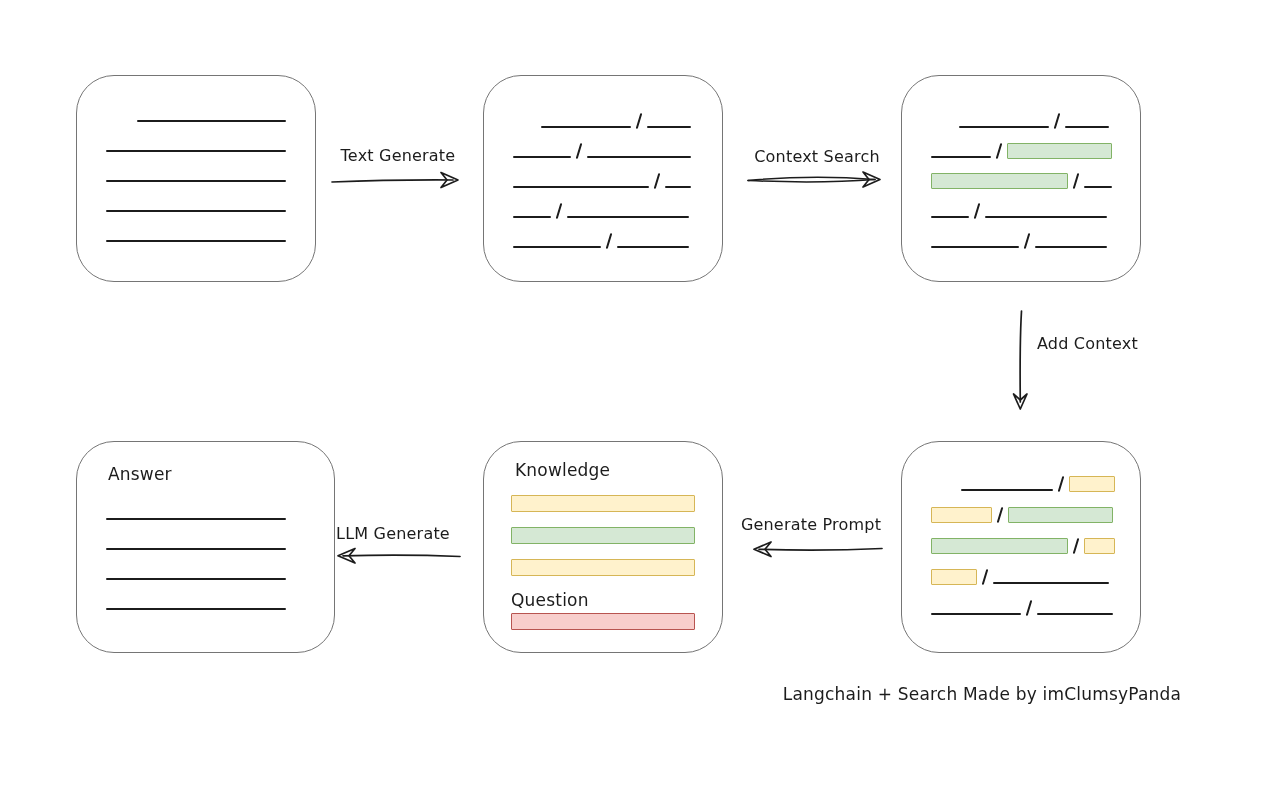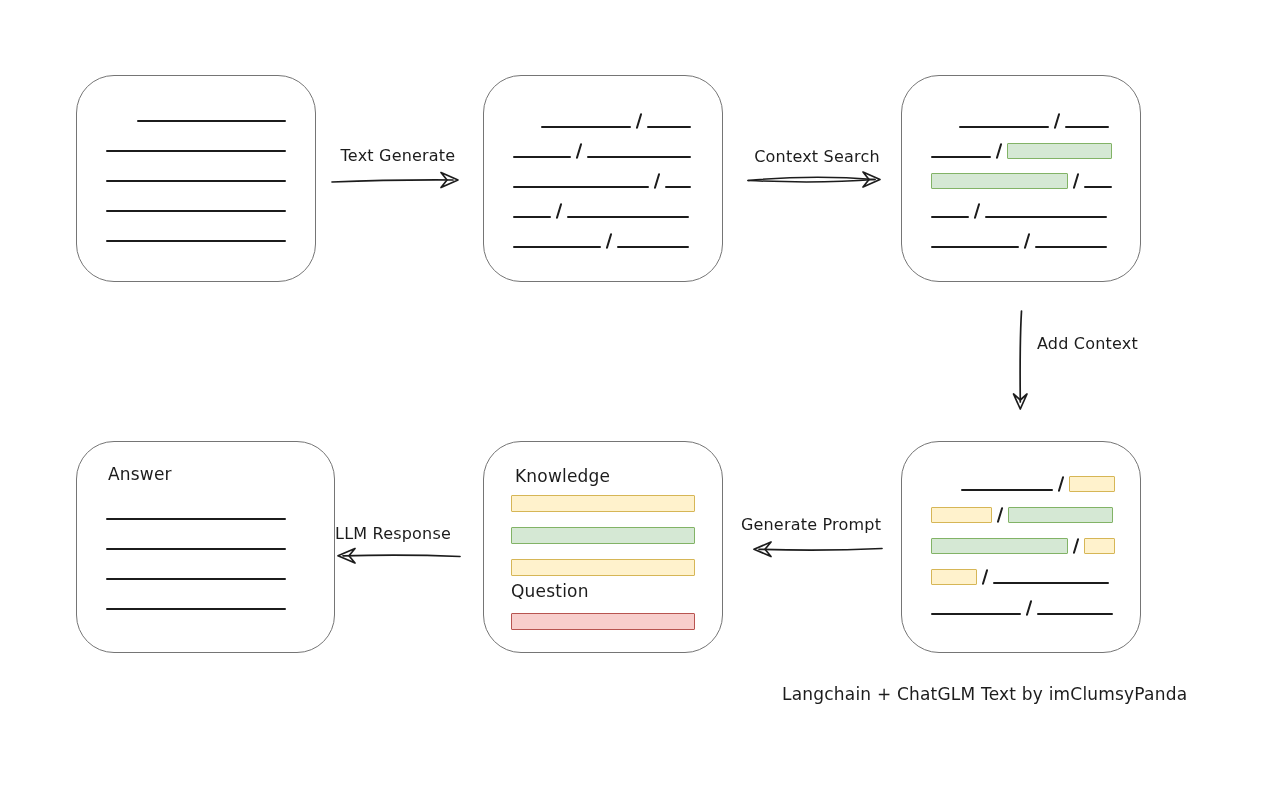--- a/index.html
+++ b/index.html
@@ -128,27 +128,27 @@
     <div class="node-label" style="left:31px;top:22px">Answer</div>
     <div class="line-stack" style="top:76px">
         <div class="text-line" style="width: 180px;"></div>
         <div class="text-line" style="width: 180px;"></div>
         <div class="text-line" style="width: 180px;"></div>
         <div class="text-line" style="width: 180px;"></div>
       </div>
   </div>
 
   <div class="node" style="left:483px;top:441px;width:240px;height:212px">
-    <div class="node-label" style="left:31px;top:24px">Knowledge</div>
+    <div class="node-label" style="left:31px;top:18px">Knowledge</div>
     <div class="bars" style="top:53px">
         <div class="bar yellow"></div>
         <div class="bar green"></div>
         <div class="bar yellow"></div>
       </div>
-    <div class="node-label" style="left:27px;top:139px">Question</div>
+    <div class="node-label" style="left:27px;top:148px">Question</div>
     <div class="bars" style="top:171px">
         <div class="bar red"></div>
       </div>
   </div>
 
   <div class="node" style="left:901px;top:441px;width:240px;height:212px">
     <div class="rows" style="top:33px;gap:14px">
         <div class="seg-row">
           <div class="indent" style="width: 30px;"></div>
           <div class="seg-line" style="width: 92px;"></div>
@@ -200,17 +200,17 @@
   <svg class="arrow-svg" style="left:738px;top:536px" width="148" height="28" viewBox="0 0 148 28">
     <path d="M144,12.5 C100,14.5 52,14.2 21,13.3" fill="none" stroke="#1c1c1c" stroke-width="1.7" stroke-linecap="round"></path>
     <path d="M33,6 L16,13.3 L33,20.5 L27,13.3 Z" fill="none" stroke="#1c1c1c" stroke-width="1.7" stroke-linejoin="round"></path>
   </svg>
   <div class="arrow-label centered" style="left:736px;top:515px;width:150px">Generate Prompt</div>
 
   <svg class="arrow-svg" style="left:322px;top:543px" width="142" height="28" viewBox="0 0 142 28">
     <path d="M138,13.5 C96,11.6 54,11.8 21,12.8" fill="none" stroke="#1c1c1c" stroke-width="1.7" stroke-linecap="round"></path>
     <path d="M33,5.5 L16,12.8 L33,20 L27,12.8 Z" fill="none" stroke="#1c1c1c" stroke-width="1.7" stroke-linejoin="round"></path>
   </svg>
-  <div class="arrow-label centered" style="left:324px;top:524px;width:138px">LLM Response</div>
-
-  <div class="caption centered" style="left:782px;top:684px;width:400px">Langchain + ChatGLM Text by imClumsyPanda</div>
+  <div class="arrow-label centered" style="left:324px;top:524px;width:138px">LLM Generate</div>
+
+  <div class="caption centered" style="left:782px;top:684px;width:400px">Langchain + Search Made by imClumsyPanda</div>
 
 </div>
 
 </body></html>

